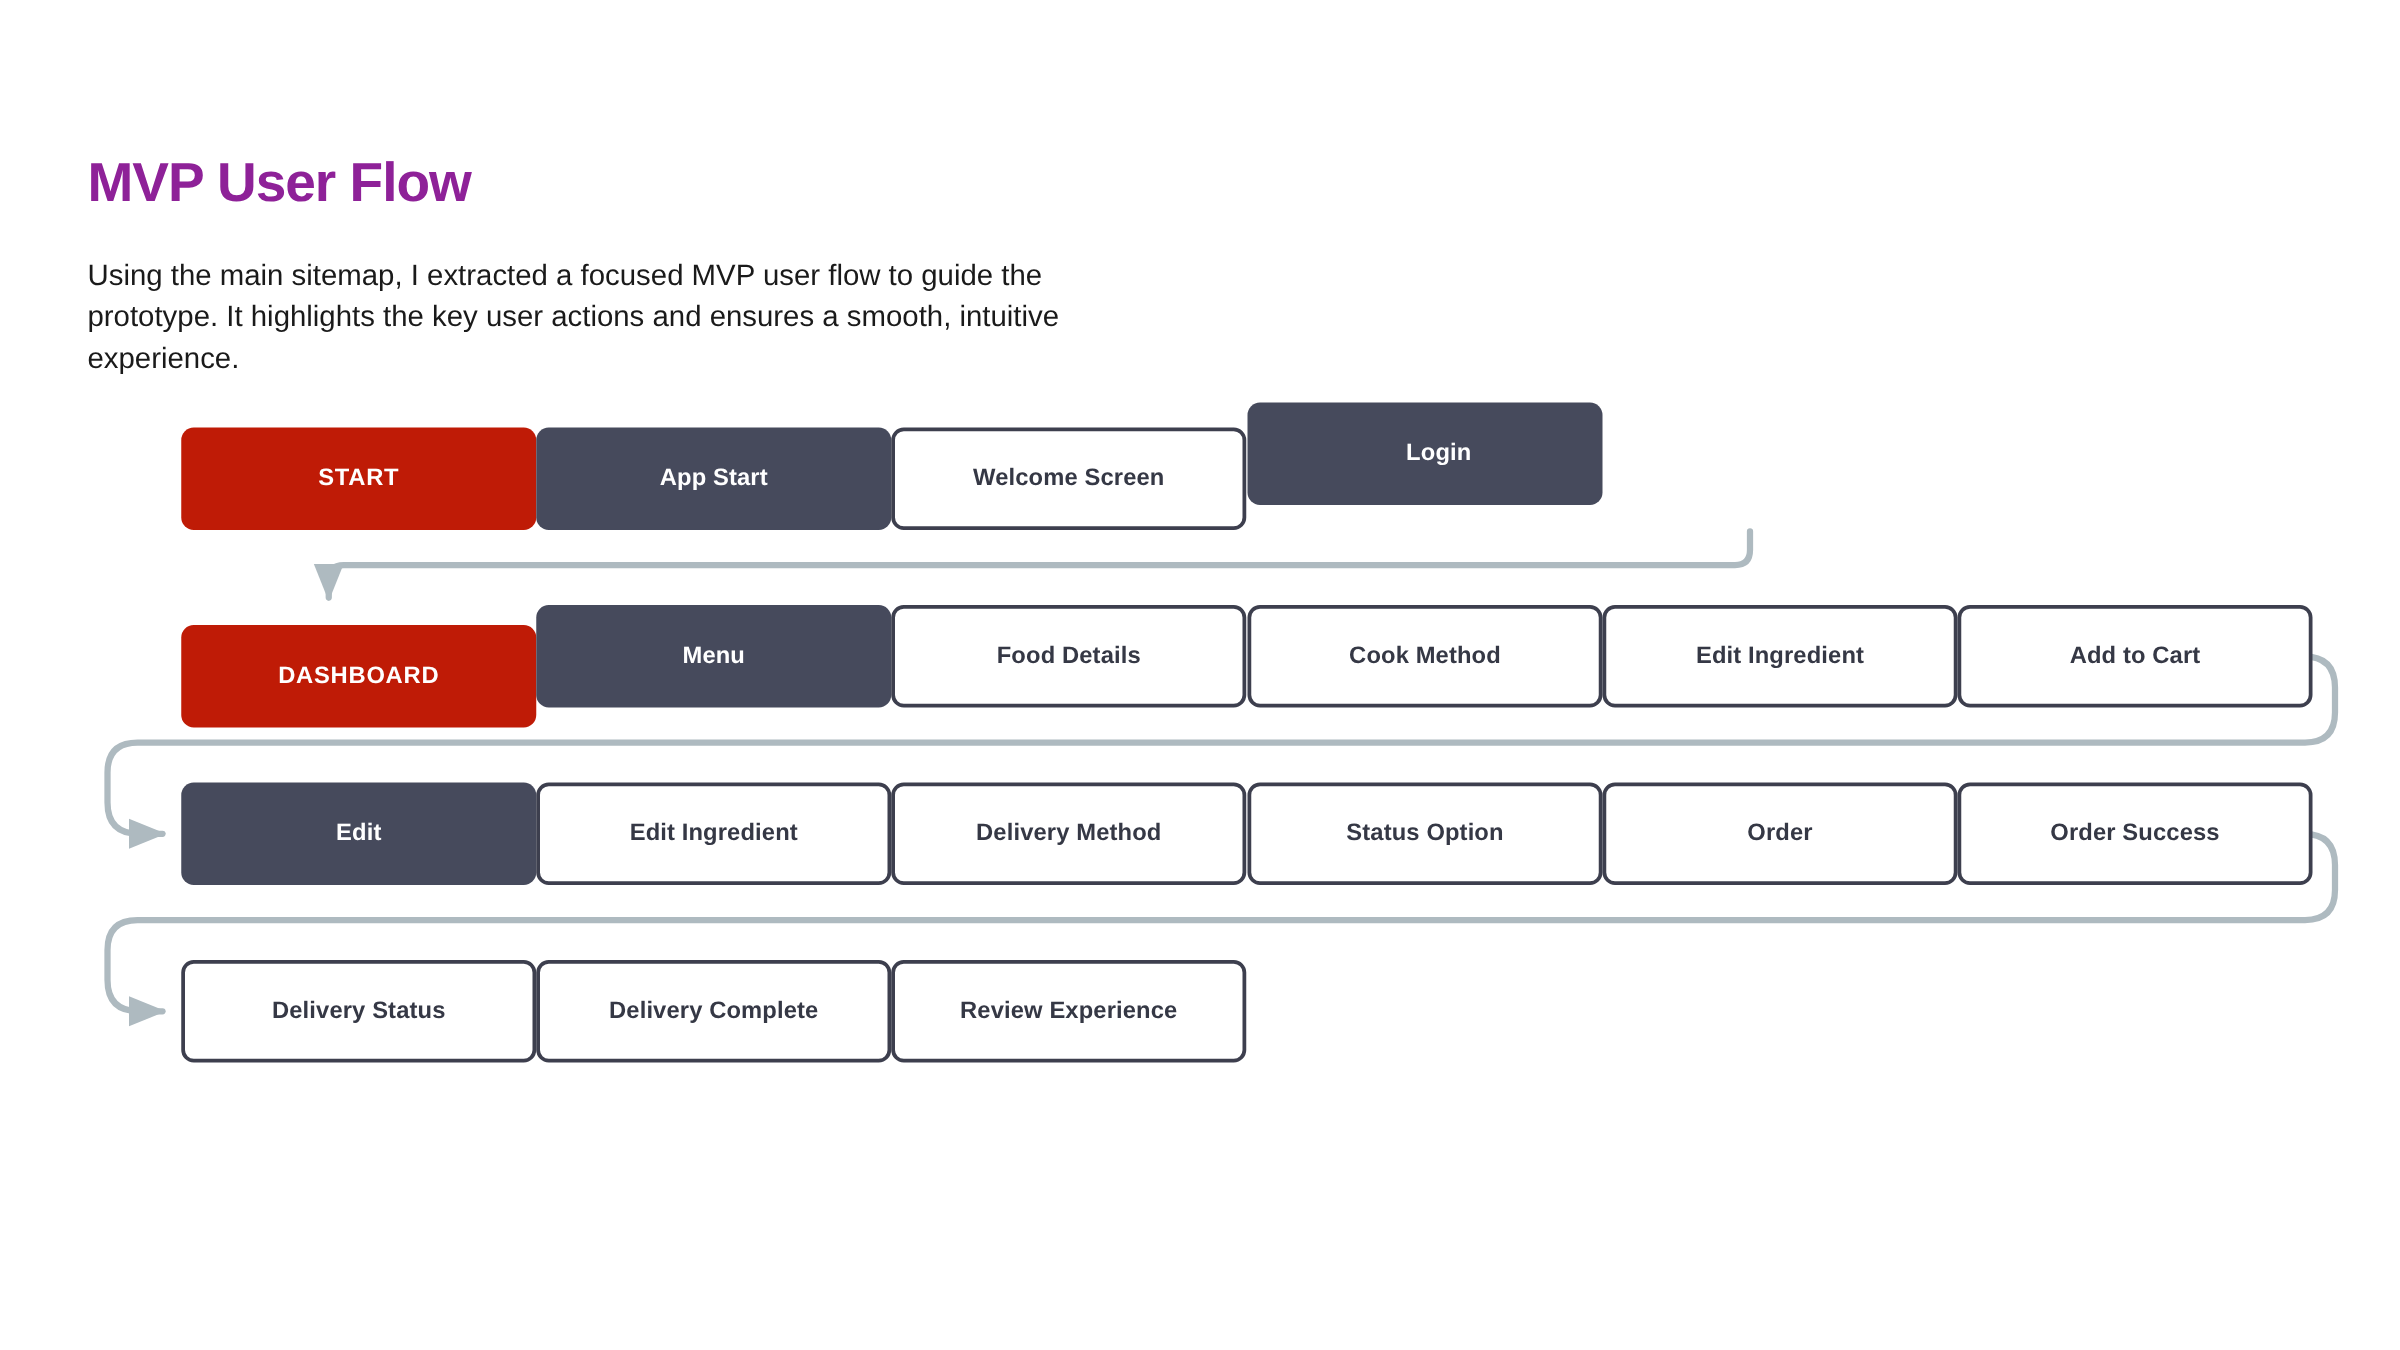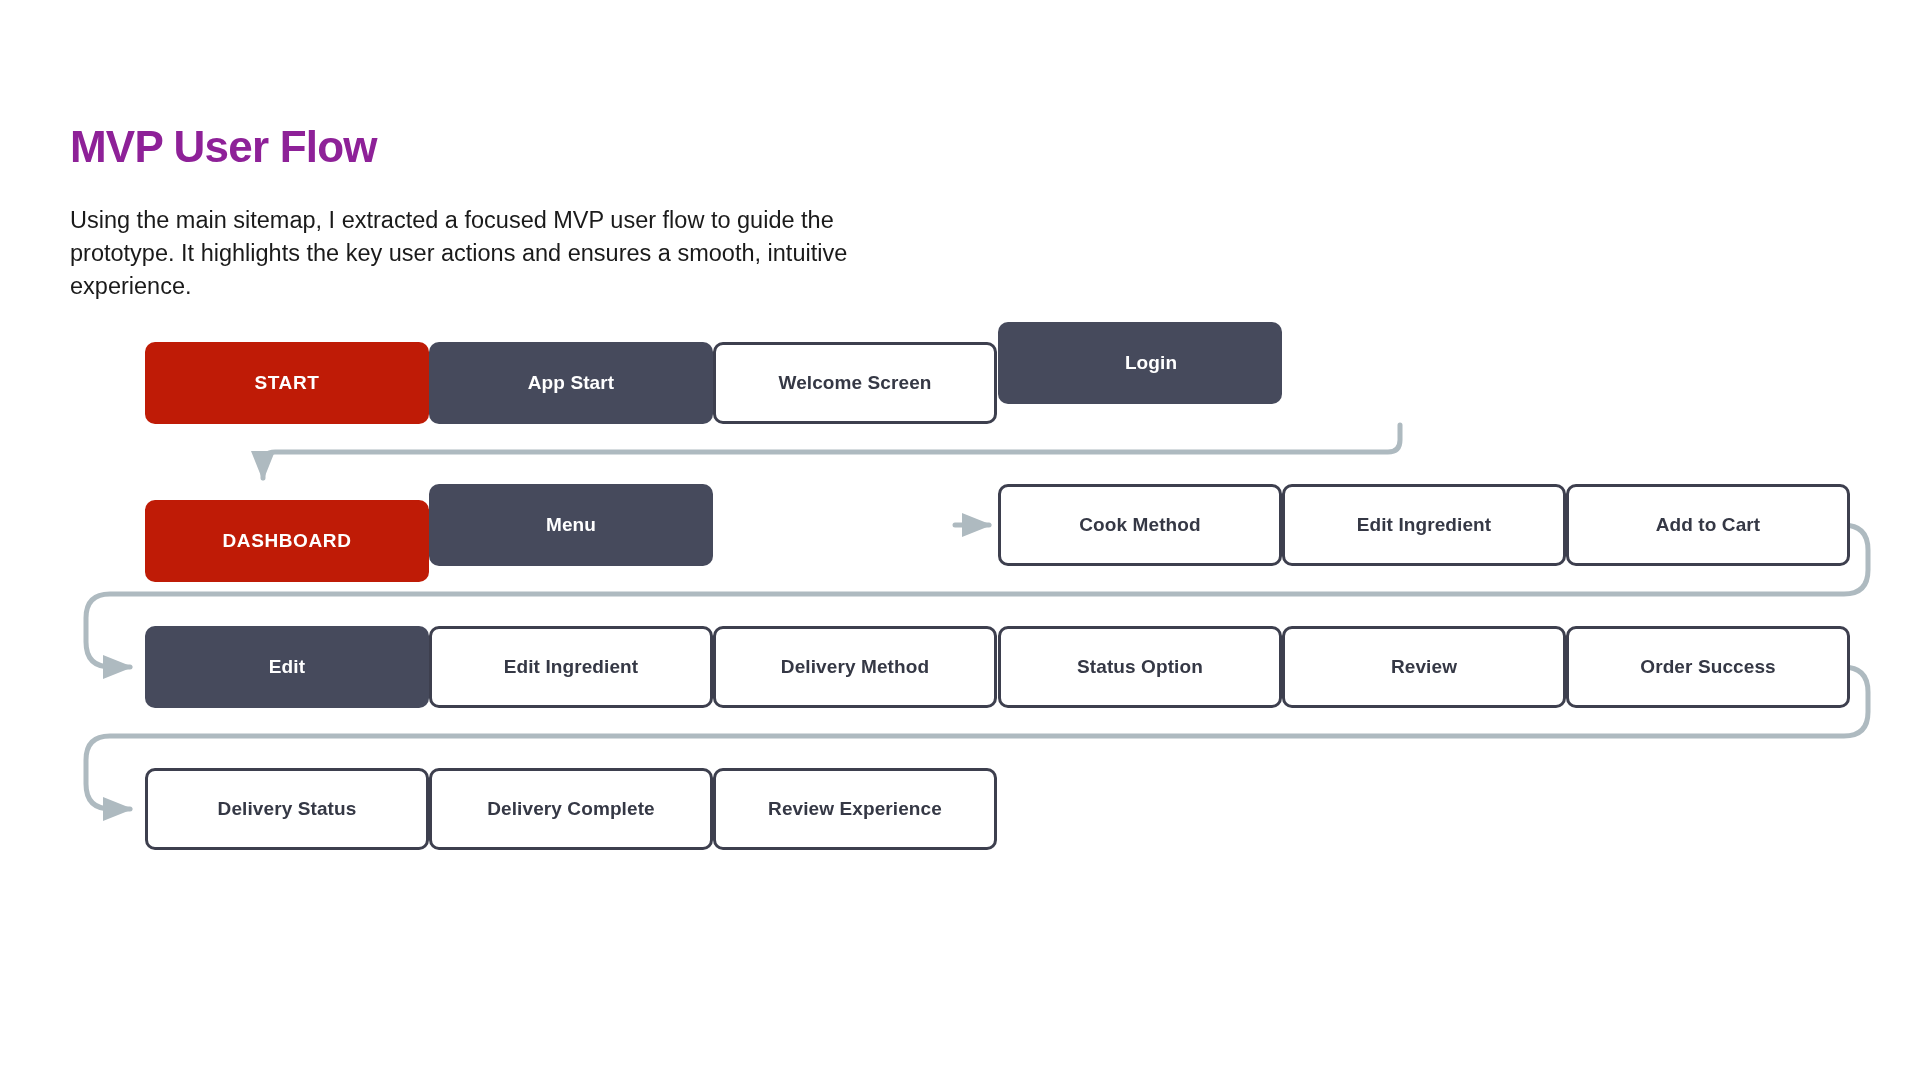--- a/index.html
+++ b/index.html
@@ -135,29 +135,30 @@
       </g>
     </svg>
 
     <div class="node red" style="left:145px;  top:342px;">START</div>
     <div class="node slate" style="left:429px;  top:342px;">App Start</div>
     <div class="node outline" style="left:713px;  top:342px;">Welcome Screen</div>
     <div class="node slate" style="left:998px;  top:322px;padding-left:32px;">Login</div>
 
     <div class="node red" style="left:145px;  top:500px;">DASHBOARD</div>
     <div class="node slate" style="left:429px;  top:484px;">Menu</div>
+    <div class="node outline" style="left:713px;  top:484px;">Food Details</div>
     <div class="node outline" style="left:998px;  top:484px;">Cook Method</div>
     <div class="node outline" style="left:1282px; top:484px;">Edit Ingredient</div>
     <div class="node outline" style="left:1566px; top:484px;">Add to Cart</div>
 
     <div class="node slate" style="left:145px;  top:626px;">Edit</div>
     <div class="node outline" style="left:429px;  top:626px;">Edit Ingredient</div>
     <div class="node outline" style="left:713px;  top:626px;">Delivery Method</div>
     <div class="node outline" style="left:998px;  top:626px;">Status Option</div>
-    <div class="node outline" style="left:1282px; top:626px;">Review</div>
+    <div class="node outline" style="left:1282px; top:626px;">Order</div>
     <div class="node outline" style="left:1566px; top:626px;">Order Success</div>
 
     <div class="node outline" style="left:145px;  top:768px;">Delivery Status</div>
     <div class="node outline" style="left:429px;  top:768px;">Delivery Complete</div>
     <div class="node outline" style="left:713px;  top:768px;">Review Experience</div>
 
   </div>
 </div>
 
 </body></html>

